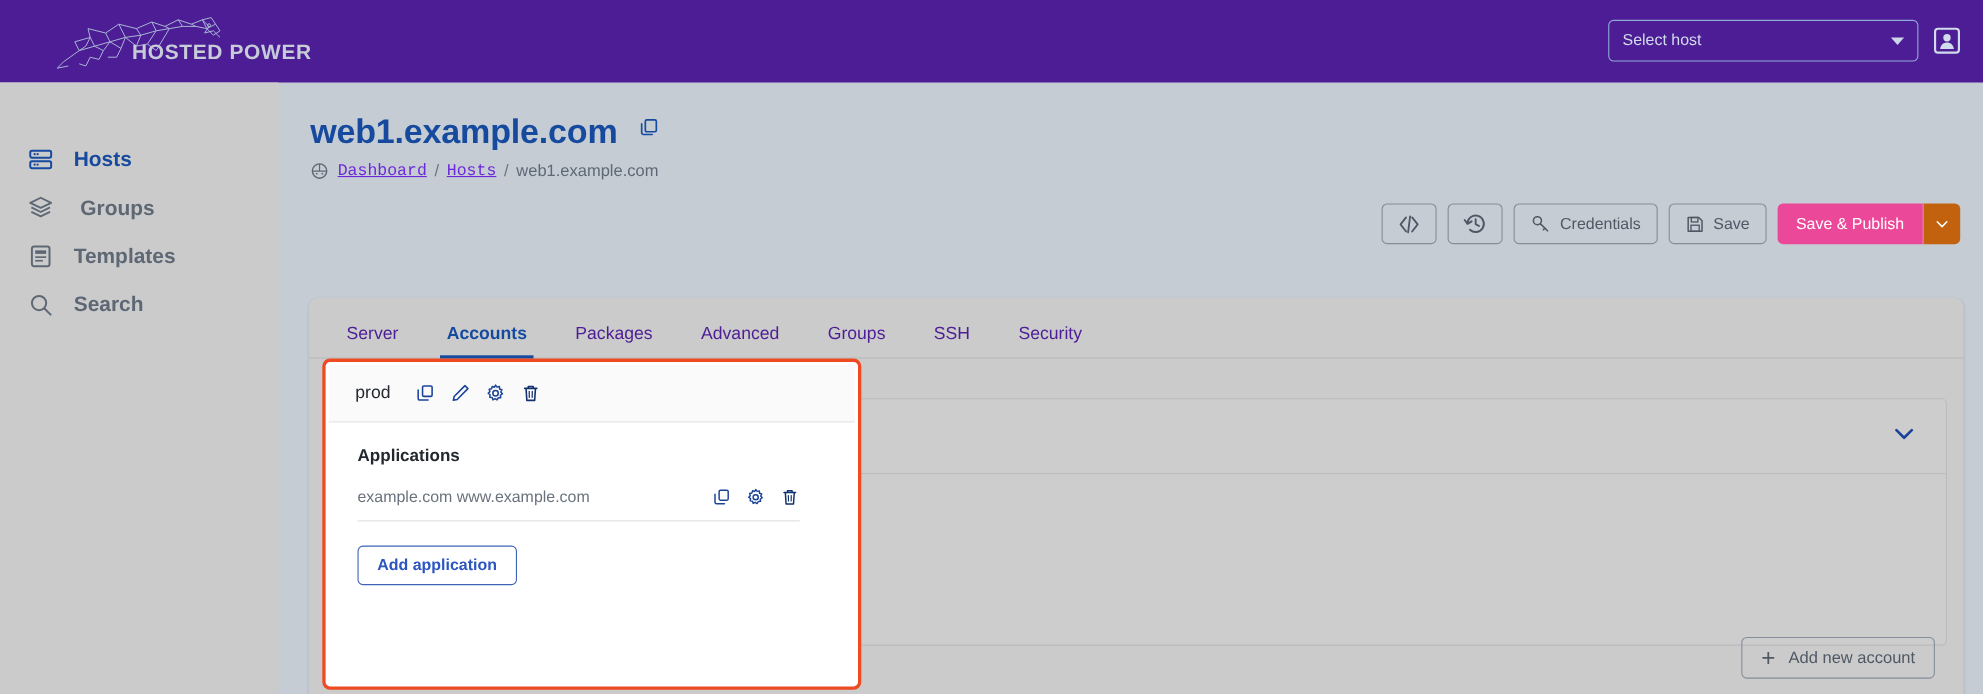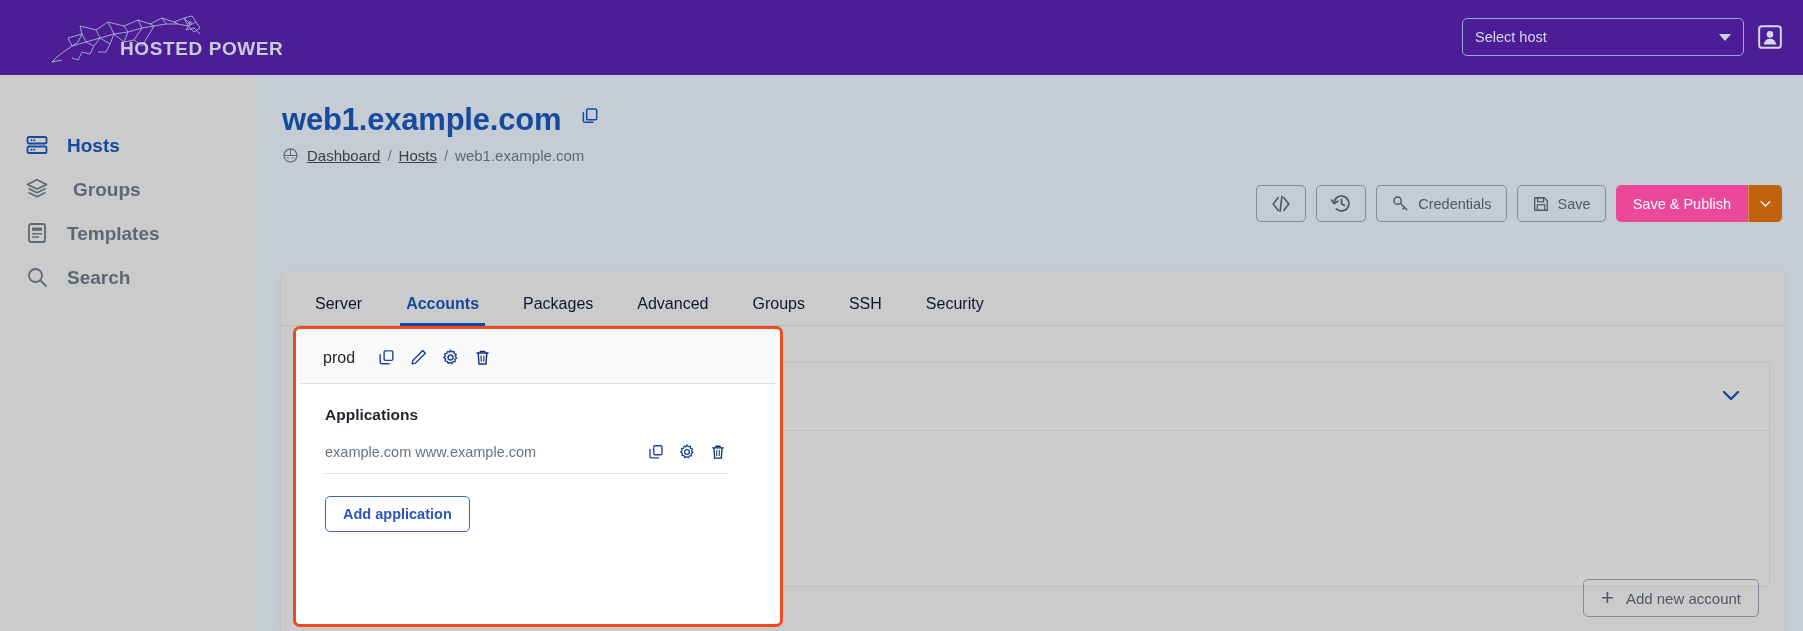--- a/index.html
+++ b/index.html
@@ -63,21 +63,21 @@
   .page-head { position: relative; padding: 27px 0 0 29px; }
   .page-title {
     color: #164a9e; font-size: 31px; font-weight: bold;
     display: inline-block; vertical-align: middle; letter-spacing: -0.2px;
   }
   .title-copy { display:inline-block; vertical-align: middle; margin-left: 14px; margin-bottom: 4px; cursor: pointer;}
   .breadcrumb {
     margin-top: 9px; display: flex; align-items: center; gap: 7px;
     font-size: 15px; color: #5e6875;
   }
-  .breadcrumb a { color: #404040; text-decoration: underline; cursor: pointer; }
+  .breadcrumb a { color: #6d28d9; text-decoration: underline; cursor: pointer; font-family: Liberation Mono, monospace; }
   .breadcrumb .sep { color: #6b7480; }
   .bc-icon { width: 17px; height: 17px; margin-right: 1px; }
 
   .actions {
     position: absolute; right: 21px; top: 110px;
     display: flex; align-items: flex-start; gap: 10px;
   }
   .btn {
     height: 37px; border: 1px solid #848d99; border-radius: 5px;
     background: transparent; color: #4f5864; font-size: 14.5px;
@@ -97,21 +97,21 @@
   }
 
   
   .panel {
     position: absolute; left: 28px; top: 196px; width: 1504px; height: 360px;
     background: #cbcbcb; border-radius: 8px 8px 0 0;
     box-shadow: 0 1px 3px rgba(0,0,0,0.13);
   }
   .tabs { display: flex; align-items: flex-end; height: 55px; padding-left: 12px; border-bottom: 1px solid #b9b9b9;}
   .tab {
-    font-size: 16px; color: #0f172a; padding: 0 22px 13px 22px; cursor: pointer;
+    font-size: 16px; color: #4c1d95; padding: 0 22px 13px 22px; cursor: pointer;
     position: relative; line-height: 1;
   }
   .tab.active { color: #164a9e; font-weight: bold; }
   .tab.active::after {
     content: ""; position: absolute; left: 16px; right: 16px; bottom: -1px;
     height: 3px; background: #164a9e;
   }
 
   .panel-body { position: relative; height: 305px; }
 

